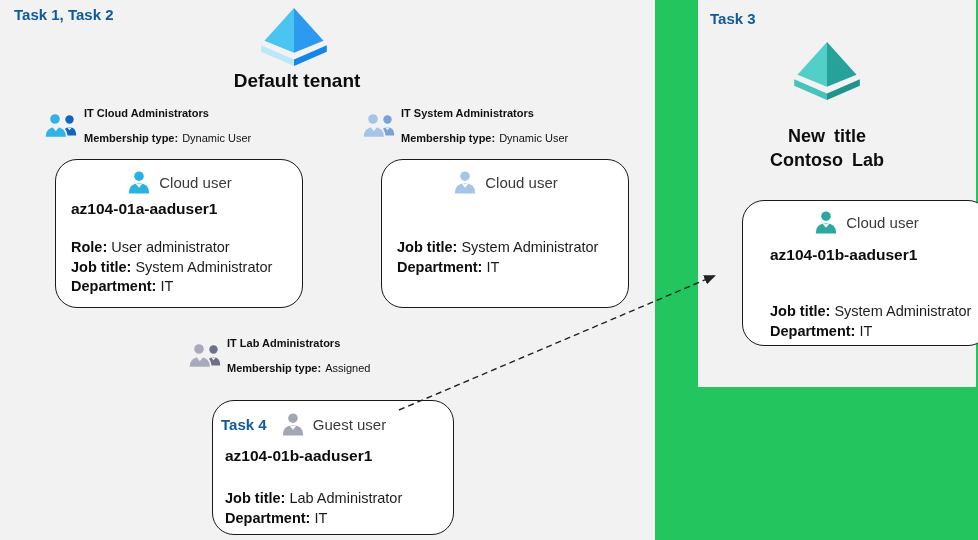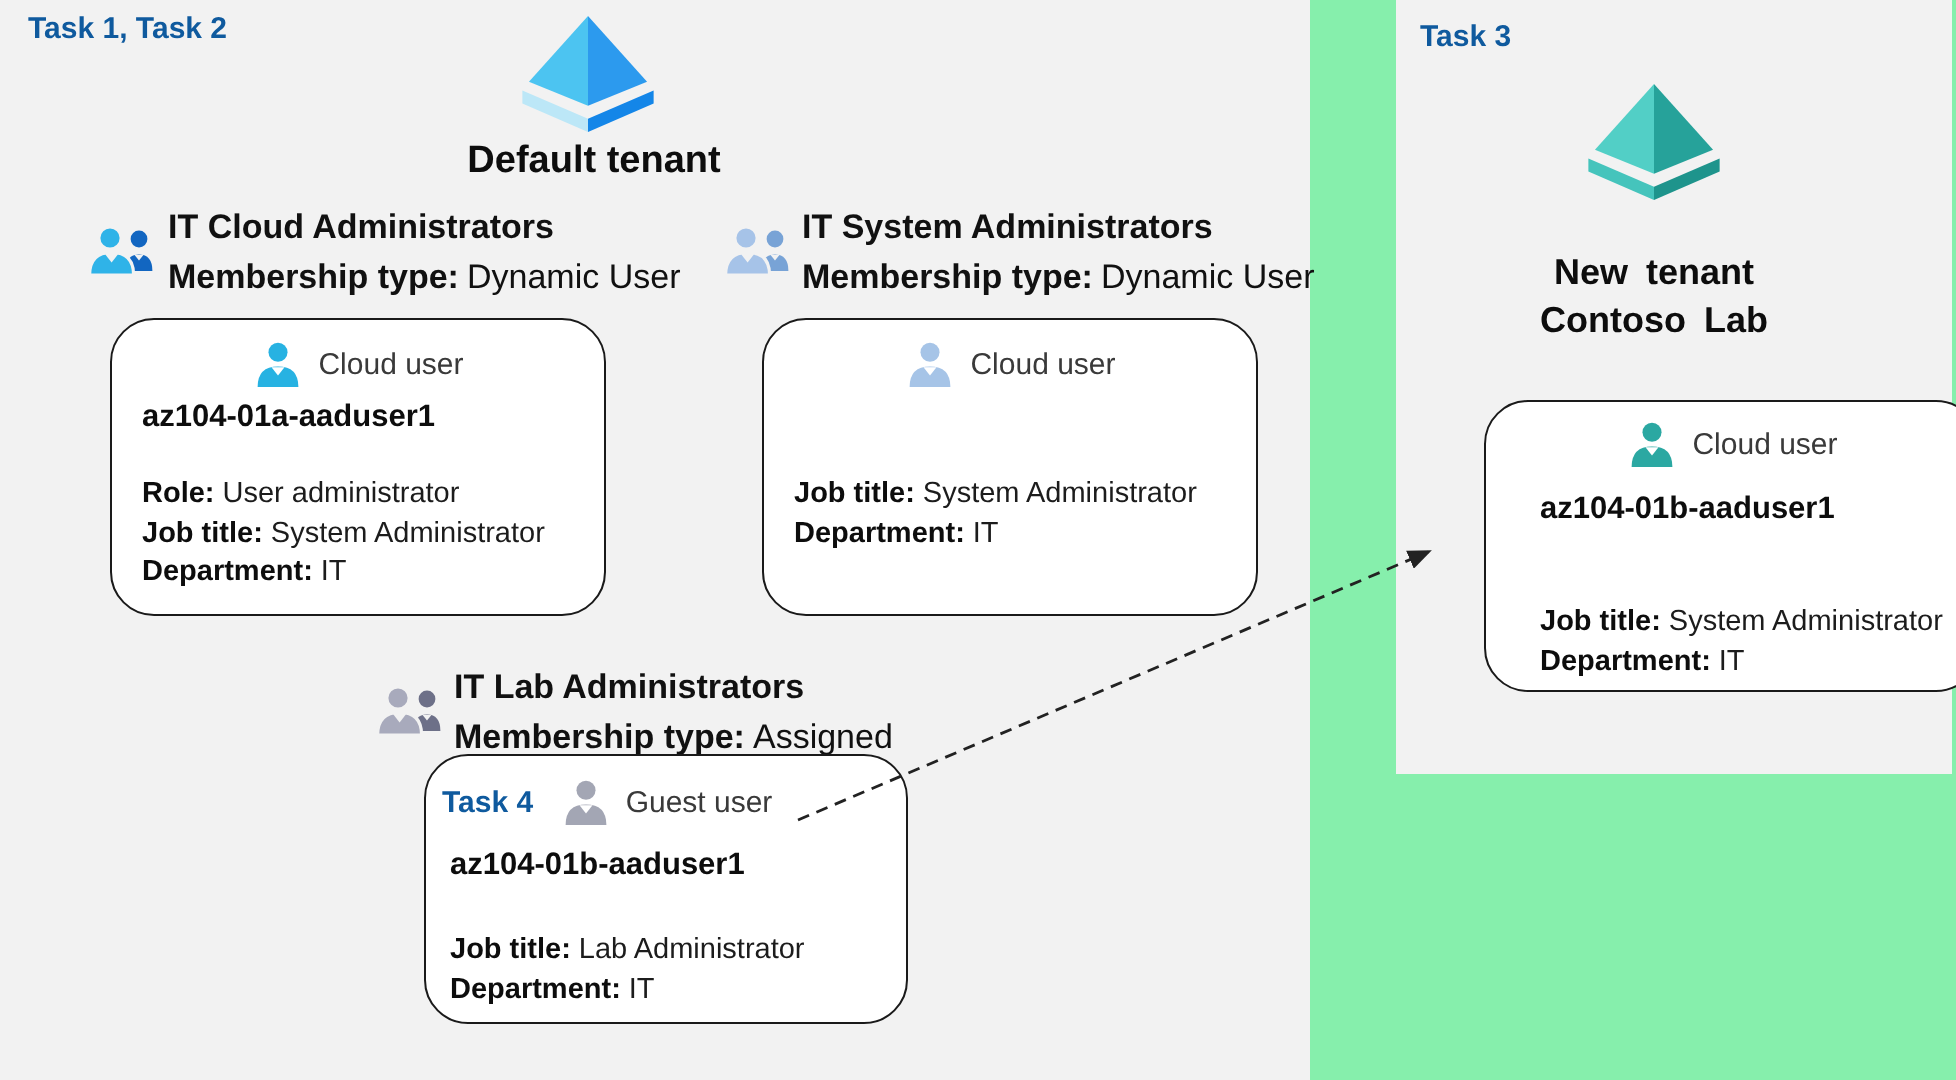--- a/index.html
+++ b/index.html
@@ -1,25 +1,25 @@
 <!DOCTYPE html>
 <html><head>
 <meta charset="utf-8">
 <style>
   html,body{margin:0;padding:0;background:#fff;}
-  .canvas{position:relative;width:978px;height:540px;background:#86efac;overflow:hidden;
+  .canvas{position:relative;width:978px;height:540px;background:#22c55e;overflow:hidden;
           font-family:"Liberation Sans", sans-serif;color:#111;}
   .panel{position:absolute;background:#f2f2f2;}
   #panel-left{left:0;top:0;width:655px;height:540px;}
   #panel-right{left:698px;top:0;width:278px;height:387px;}
   .task-label{position:absolute;font-size:15px;font-weight:bold;color:#0f5a9e;}
   .tenant-title{position:absolute;font-weight:bold;color:#0d0d0d;text-align:center;}
   #tenant-title-left{left:197px;top:70px;width:200px;font-size:19px;}
   #tenant-title-right{left:727px;top:124px;width:200px;font-size:18px;line-height:24px;word-spacing:4px;}
-  .group-text{position:absolute;font-size:17px;line-height:25px;color:#111;}
+  .group-text{position:absolute;font-size:11px;line-height:25px;color:#111;}
   .group-text .gname{font-weight:bold;}
   .group-text b{font-weight:bold;}
   .group-text .v{margin-left:4px;}
   .card{position:absolute;background:#fff;border:1.5px solid #1a1a1a;border-radius:22px;margin-left:32px;}
   .card-header{position:absolute;left:0;right:0;display:flex;justify-content:center;align-items:center;gap:7px;}
   .utype{font-size:15px;color:#3a3a3a;}
   .uname{position:absolute;font-size:15.5px;font-weight:bold;color:#0d0d0d;white-space:nowrap;text-align:center;}
   .attrs{position:absolute;font-size:14.5px;line-height:19.5px;color:#1c1c1c;white-space:nowrap;}
   .attrs b{color:#0d0d0d;}
   .attrs .v{margin-left:4px;}
@@ -110,21 +110,21 @@
         <path d="M9,13.5 L12,17.3 L15,13.5 Z" fill="#fff"></path>
       </svg>
       <span class="utype">Cloud user</span>
     </div>
     <div class="attrs" style="left:15px;top:78px;">
       <div><b>Job title:</b><span class="v">System Administrator</span></div>
       <div><b>Department:</b><span class="v">IT</span></div>
     </div>
   </div>
 
-  <div class="card" style="left:180px;top:377px;width:240px;height:133px;text-decoration:underline;">
+  <div class="card" style="left:180px;top:400px;width:240px;height:133px;text-decoration:underline;">
     <span class="task-inline" style="left:8px;top:15px;">Task 4</span>
     <div class="card-header" style="top:10px;">
       <svg width="26" height="26" viewBox="0 0 24 24">
         <circle cx="12" cy="6.6" r="4.4" fill="#a3a6b4"></circle>
         <path d="M2.6,22.6 Q2.6,13.2 12,13.2 Q21.4,13.2 21.4,22.6 Z" fill="#a3a6b4"></path>
         <path d="M9,13.5 L12,17.3 L15,13.5 Z" fill="#fff"></path>
       </svg>
       <span class="utype">Guest user</span>
     </div>
     <div class="uname" style="left:12px;top:46px;">az104-01b-aaduser1</div>
@@ -134,21 +134,21 @@
     </div>
   </div>
 
   <svg class="iconabs" style="left:792px;top:42px;" width="70" height="58" viewBox="0 0 64 53">
     <polygon points="32,0 5,30 32,41" fill="#52cfc6"></polygon>
     <polygon points="32,0 59,30 32,41" fill="#26a29a"></polygon>
     <polygon points="2,34 32,47 32,53 2,40" fill="#45c4bc"></polygon>
     <polygon points="32,47 62,34 62,40 32,53" fill="#1e948c"></polygon>
   </svg>
   <div class="tenant-title" id="tenant-title-right">
-    <div>New tenant</div>
+    <div>New title</div>
     <div>Contoso Lab</div>
   </div>
 
   <div class="card" style="left:710px;top:200px;width:246px;height:144px;">
     <div class="card-header" style="top:8px;">
       <svg width="26" height="26" viewBox="0 0 24 24">
         <circle cx="12" cy="6.6" r="4.4" fill="#2ba8a2"></circle>
         <path d="M2.6,22.6 Q2.6,13.2 12,13.2 Q21.4,13.2 21.4,22.6 Z" fill="#2ba8a2"></path>
         <path d="M9,13.5 L12,17.3 L15,13.5 Z" fill="#fff"></path>
       </svg>

